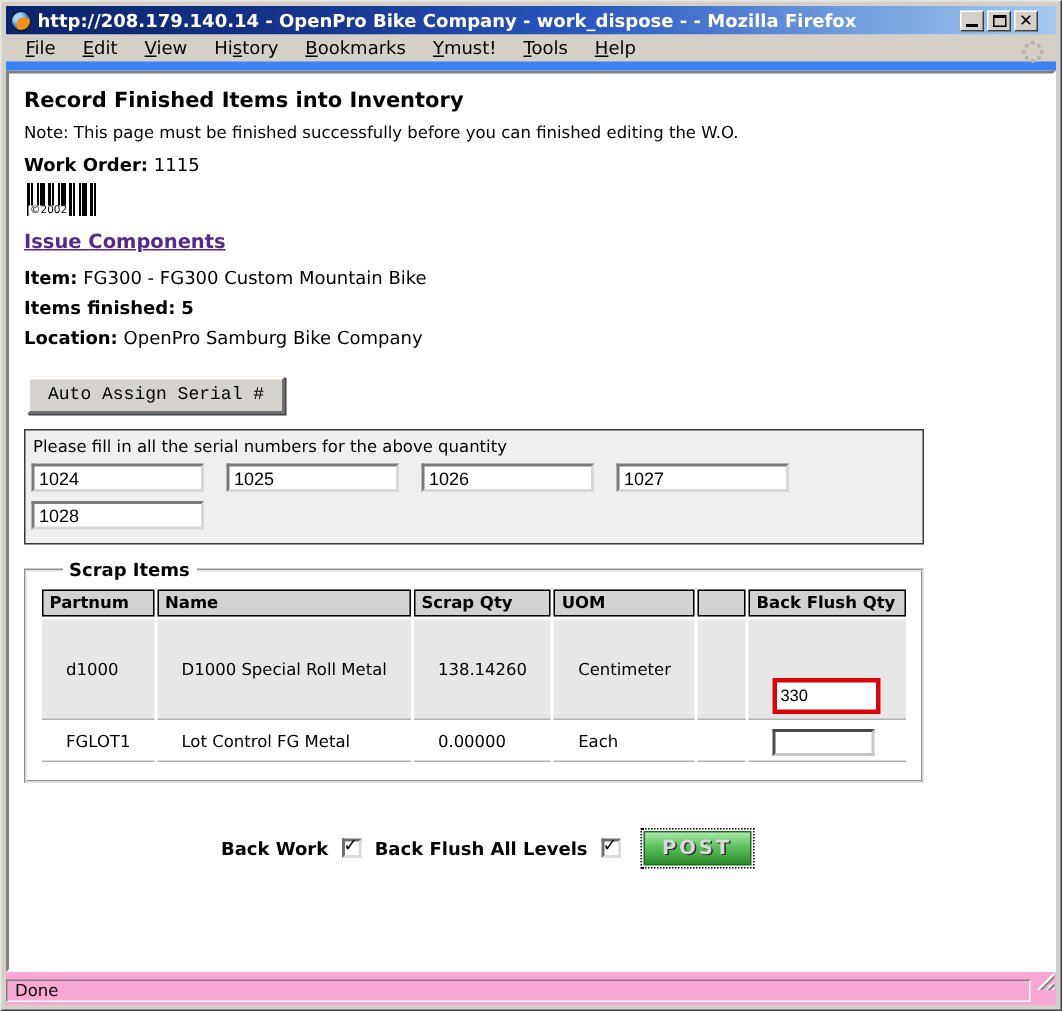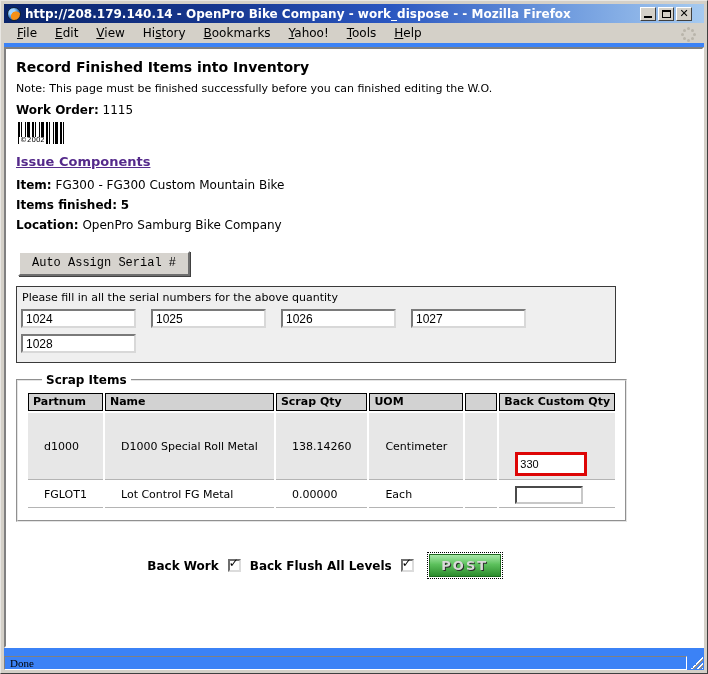--- a/index.html
+++ b/index.html
@@ -30,21 +30,21 @@
     border:1px solid; border-color:#fff #404040 #404040 #fff;
     display:flex; align-items:center; justify-content:center;
     font-size:9px; font-weight:bold; color:#000; line-height:1; cursor:default; }
   .win-btn .min-glyph{ width:8px; height:2px; background:#000; margin-top:7px; }
   .win-btn .max-glyph{ width:9px; height:8px; border:1px solid #000; border-top:2px solid #000; }
   .win-btn .close-glyph{ font-size:11px; font-weight:bold; font-family:"DejaVu Sans",sans-serif; margin-top:-1px;}
 
   
   .menubar{
     height:24px; flex:0 0 24px; display:flex; align-items:center; position:relative;
-    background:#d4d0c8; border-bottom:4px solid #3b82f6; padding-left:4px;
+    background:#d4d0c8; border-bottom:6px solid #3b82f6; padding-left:4px;
   }
   .menu-item{ font-size:12px; color:#000; padding:3px 9px; cursor:default; white-space:nowrap; }
   .menu-item .ukey{ text-decoration:underline; }
   .throbber{ position:absolute; right:8px; top:4px; width:15px; height:15px; }
   .throbber i{ position:absolute; width:3px; height:3px; border-radius:50%; background:#b9b5ab; }
   .throbber i:nth-child(1){ left:6px;  top:0;   }
   .throbber i:nth-child(2){ left:10px; top:2px; }
   .throbber i:nth-child(3){ left:12px; top:6px; }
   .throbber i:nth-child(4){ left:10px; top:10px;}
   .throbber i:nth-child(5){ left:6px;  top:12px;}
@@ -111,22 +111,22 @@
   .cb[data-checked="true"]::after{ content:"✓"; position:absolute; left:-1px; top:-5px;
     font-size:12px; font-weight:bold; color:#000; }
   .post-btn{ width:72px; height:23px; margin-left:6px; cursor:pointer;
     background:linear-gradient(180deg,#a8e8a8 0%,#5cc05c 45%,#2c8c2c 100%);
     border:1px solid #1e6a1e; outline:1px dotted #000; outline-offset:1px;
     color:#d9d9d9; font-size:13px; font-weight:bold; letter-spacing:2px;
     text-shadow:1px 1px 0 #2d2d2d; text-align:center; line-height:21px;
     font-family:"DejaVu Sans",sans-serif; }
 
   
-  .statusbar{ flex:0 0 22px; display:flex; align-items:flex-end; background:#3b82f6;
-    padding-top:3px; gap:2px;font-family:Liberation Serif, serif; }
+  .statusbar{ flex:0 0 22px; display:flex; align-items:center; background:#f9a8d4;
+    padding-top:3px; gap:2px; }
   .status-panel{ flex:1 1 auto; border:1px solid; border-color:#808080 #fff #fff #808080;
     font-size:11px; color:#000; display:flex; align-items:center; padding:0 5px; }
   .resize-grip{ flex:0 0 15px; position:relative; }
   .resize-grip::after{ content:""; position:absolute; right:1px; bottom:1px; width:12px; height:12px;
     background:linear-gradient(135deg, transparent 0 50%, #fff 50% 58%, #8d8d8d 58% 66%, transparent 66% 74%, #fff 74% 80%, #8d8d8d 80% 88%, transparent 88% 92%, #fff 92% 96%, #8d8d8d 96% 100%);
   }
 </style>
 </head>
 <body>
 
@@ -145,21 +145,21 @@
         <span class="close-glyph">✕</span>
       </span>
   </div>
 
   <div class="menubar">
     <span class="menu-item"><span></span><span class="ukey">F</span><span>ile</span></span>
     <span class="menu-item"><span></span><span class="ukey">E</span><span>dit</span></span>
     <span class="menu-item"><span></span><span class="ukey">V</span><span>iew</span></span>
     <span class="menu-item"><span>Hi</span><span class="ukey">s</span><span>tory</span></span>
     <span class="menu-item"><span></span><span class="ukey">B</span><span>ookmarks</span></span>
-    <span class="menu-item"><span></span><span class="ukey">Y</span><span>ahoo!</span></span>
+    <span class="menu-item"><span></span><span class="ukey">Y</span><span>must!</span></span>
     <span class="menu-item"><span></span><span class="ukey">T</span><span>ools</span></span>
     <span class="menu-item"><span></span><span class="ukey">H</span><span>elp</span></span>
     <span class="throbber">
         <i></i>
         <i></i>
         <i></i>
         <i></i>
         <i></i>
         <i></i>
         <i></i>
@@ -213,21 +213,21 @@
     <fieldset class="scrap-fieldset">
       <legend>Scrap Items</legend>
       <table class="scrap">
         <tbody>
             <tr>
           <th style="width:60px">Partnum</th>
           <th style="width:146px">Name</th>
           <th style="width:62px">Scrap Qty</th>
           <th style="width:50px">UOM</th>
           <th class="spacer"></th>
-          <th style="width:106px">Back Custom Qty</th>
+          <th style="width:106px">Back Flush Qty</th>
         </tr>
         <tr class="row-odd">
           <td>d1000</td>
           <td>D1000 Special Roll Metal</td>
           <td>138.14260</td>
           <td>Centimeter</td>
           <td></td>
           <td class="qty-cell">
             <input class="bfq-input hl" value="330" style="">
           </td>

